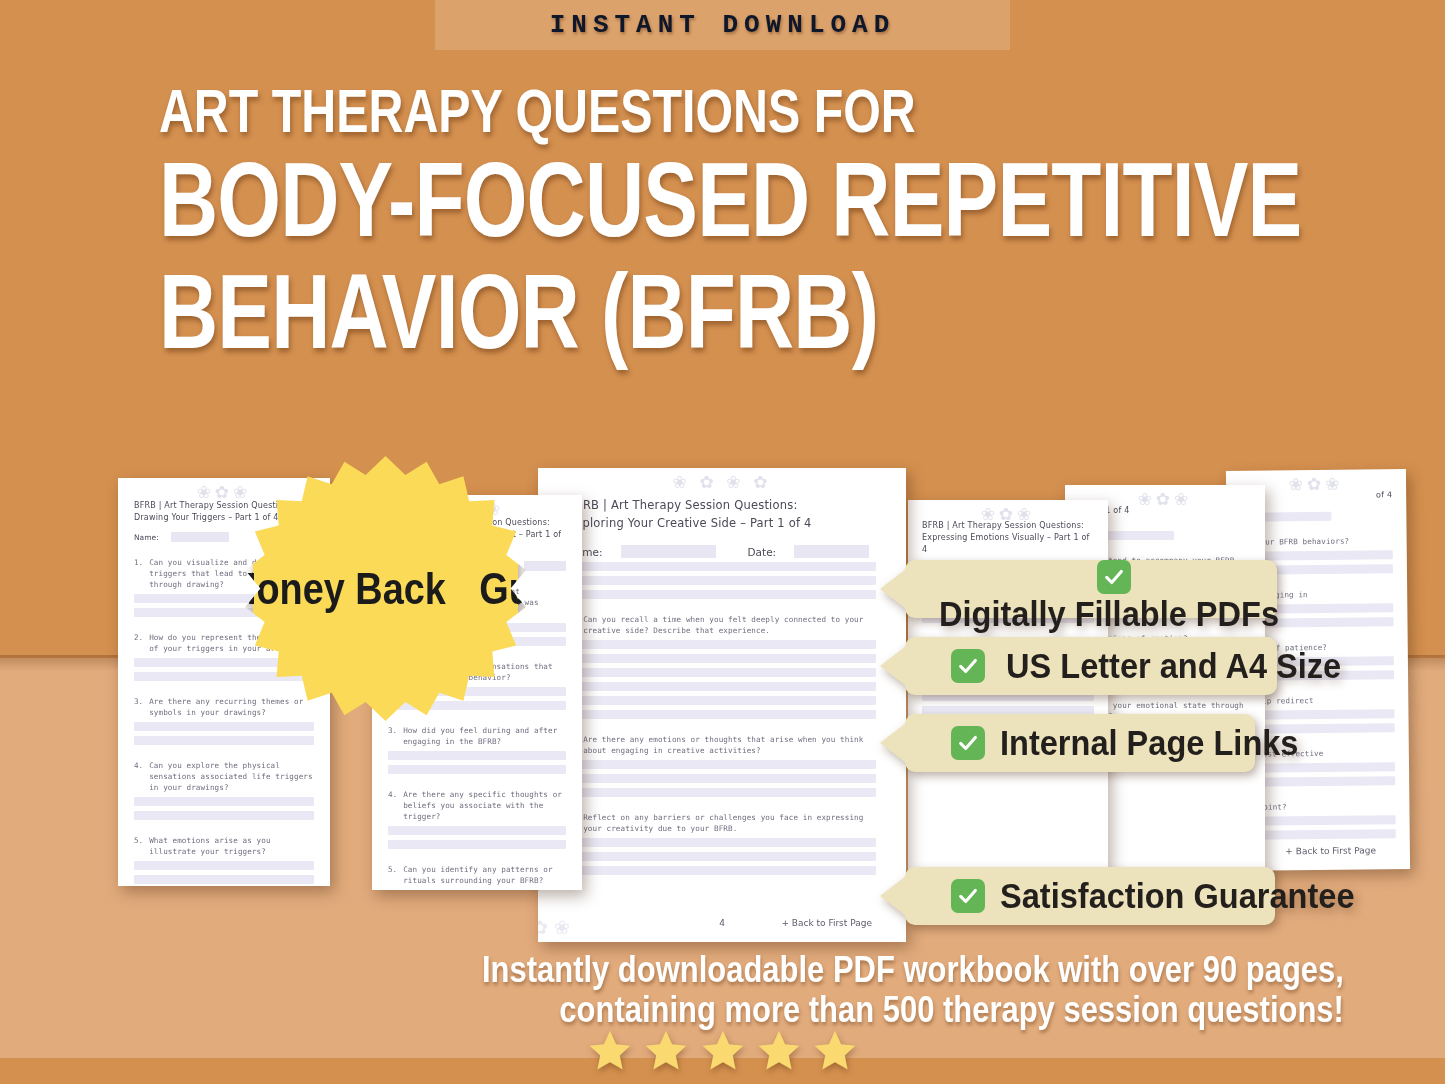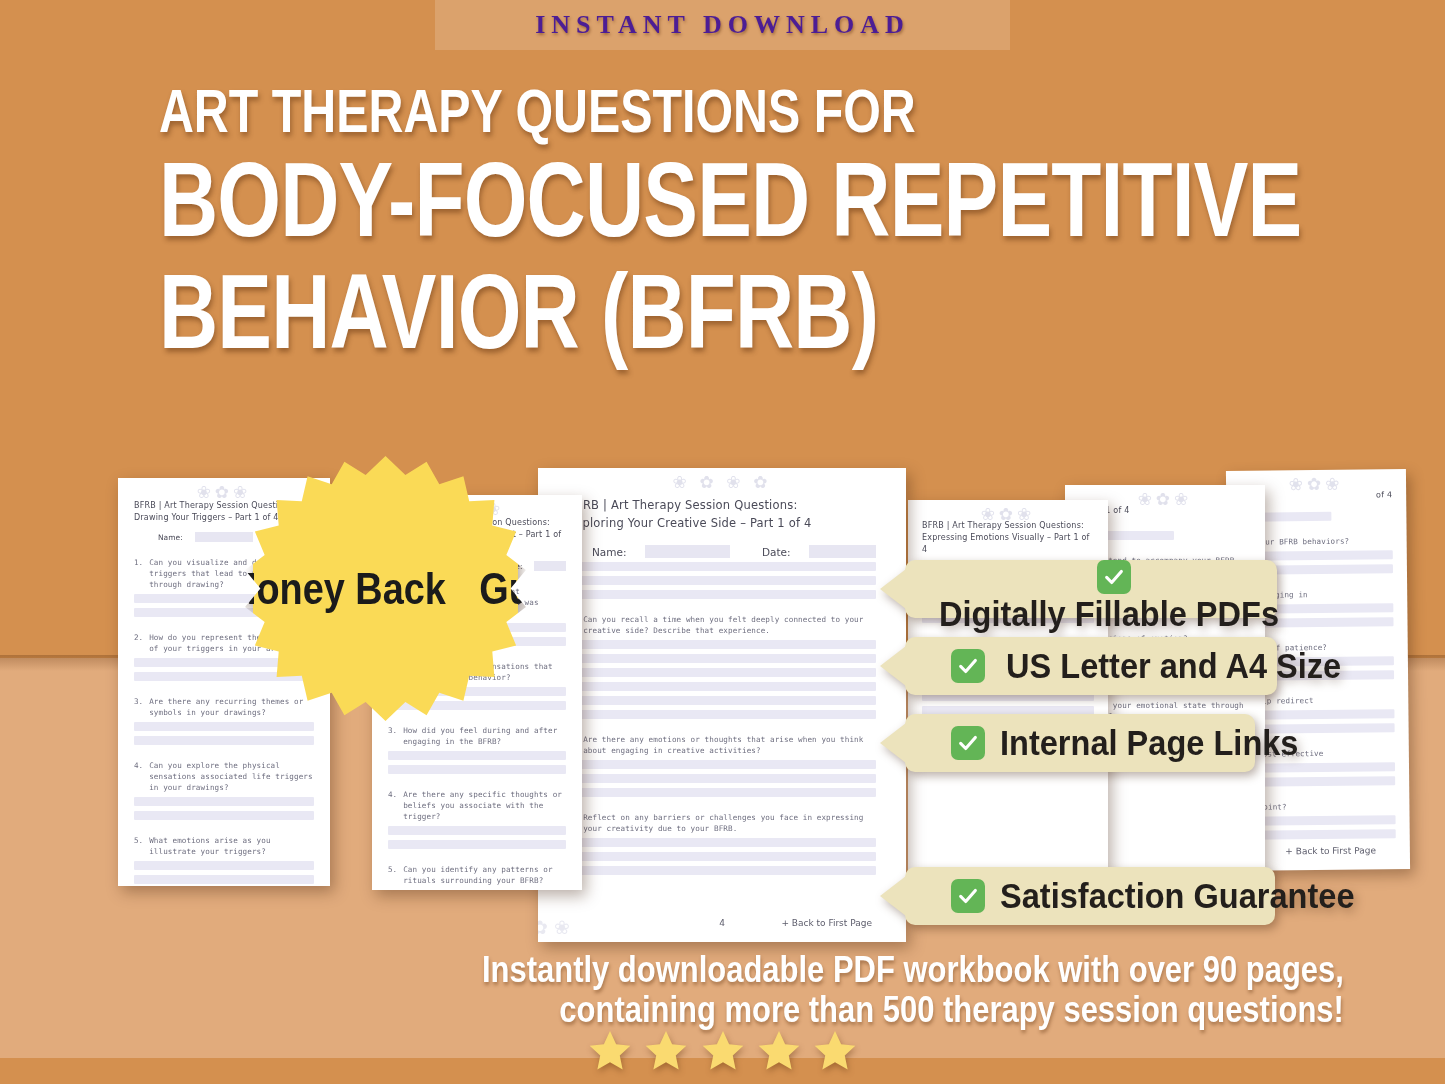--- a/index.html
+++ b/index.html
@@ -19,22 +19,22 @@
   .band-shadow{ position:absolute; left:0; top:655px; width:1445px; height:16px;
                 background:linear-gradient(to bottom, rgba(90,45,10,.30), rgba(90,45,10,0)); }
 
   
   .ribbon {
     position:absolute; left:435px; top:0; width:575px; height:50px;
     background:rgba(255,255,255,.17);
     display:flex; align-items:center; justify-content:center;
   }
   .ribbon span {
-    font-family:Liberation Serif, serif;
-    font-weight:700; font-size:26px; letter-spacing:6px; color:#4c1d95;
+    font-family:Liberation Mono, monospace;
+    font-weight:700; font-size:26px; letter-spacing:6px; color:#0f172a;
     text-shadow:1px 2px 3px rgba(90,45,10,.45);
   }
 
   
   .heading-wrap { position:absolute; left:0; top:78px; width:1445px; text-align:left; }
   .h-kicker, .h-main {
     color:#ffffff;
     font-family:"Liberation Sans Narrow","Liberation Sans", sans-serif;
     font-weight:700;
     text-shadow:2px 4px 6px rgba(90,45,10,.45);
@@ -63,21 +63,21 @@
     position:absolute; left:-6px; bottom:-14px; width:100%; height:40px;
     color:#c9cade; font-size:19px; letter-spacing:6px; text-align:left;
     opacity:.4; user-select:none;
   }
   .pg-title {
     font-family:"DejaVu Sans","Liberation Sans",sans-serif;
     color:#4a4a58; font-size:11.5px; line-height:18px; letter-spacing:.2px;
   }
   .pg-title.small { font-size:8px; line-height:12px; }
   .pg-meta { margin-top:13px; display:flex; gap:18px; align-items:center;
-    font-family:"DejaVu Sans","Liberation Sans",sans-serif; color:#4a4a58; font-size:10.5px;margin-left:24px; }
+    font-family:"DejaVu Sans","Liberation Sans",sans-serif; color:#4a4a58; font-size:10.5px; }
   .pg-meta.small { font-size:7.5px; margin-top:8px; gap:12px; }
   .fld { display:inline-block; height:13px; background:#e7e6f2; }
   .q { margin-top:15px; display:flex; gap:6px; }
   .q .num { font-family:"DejaVu Sans Mono","Liberation Mono",monospace; font-size:7.6px; color:#6f6f80; padding-top:1px;}
   .q .txt { font-family:"DejaVu Sans Mono","Liberation Mono",monospace; font-size:7.6px; line-height:11px; color:#6f6f80;
             letter-spacing:.1px; }
   .lines { margin-top:4px; }
   .lines div { height:9px; background:#e9e8f4; margin-bottom:5px; border-radius:1px; }
   .pg-foot { position:absolute; left:0; right:0; bottom:14px; padding:0 34px;
     display:flex; justify-content:space-between; align-items:center;

